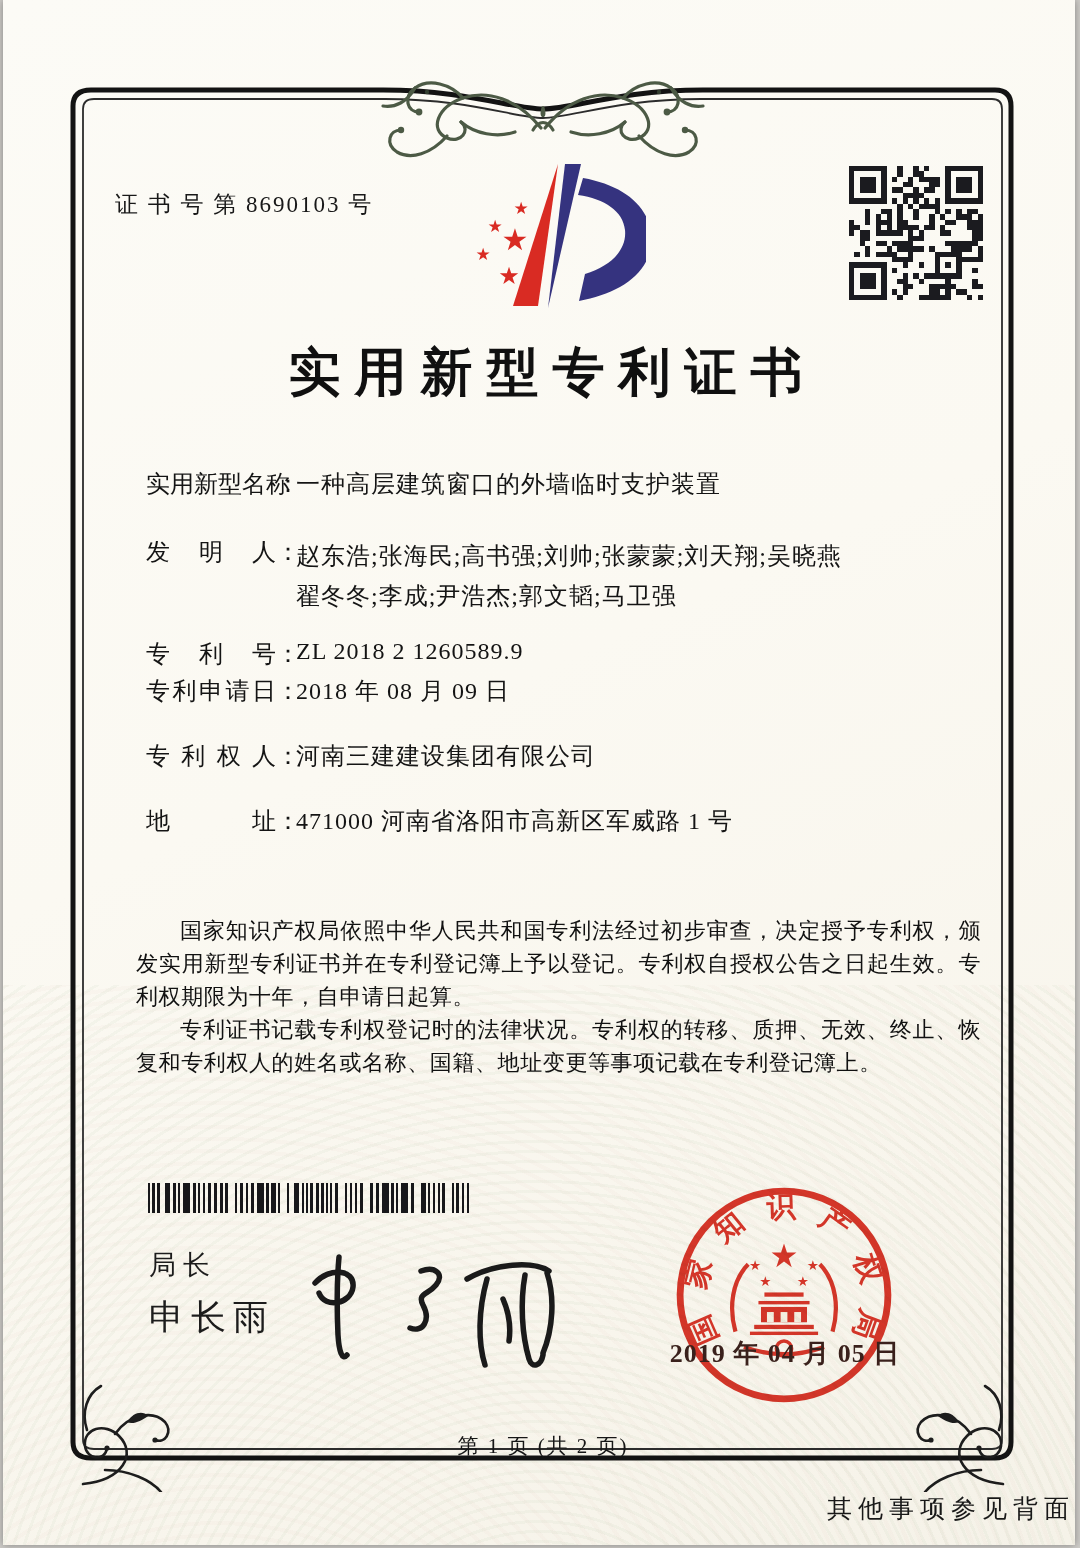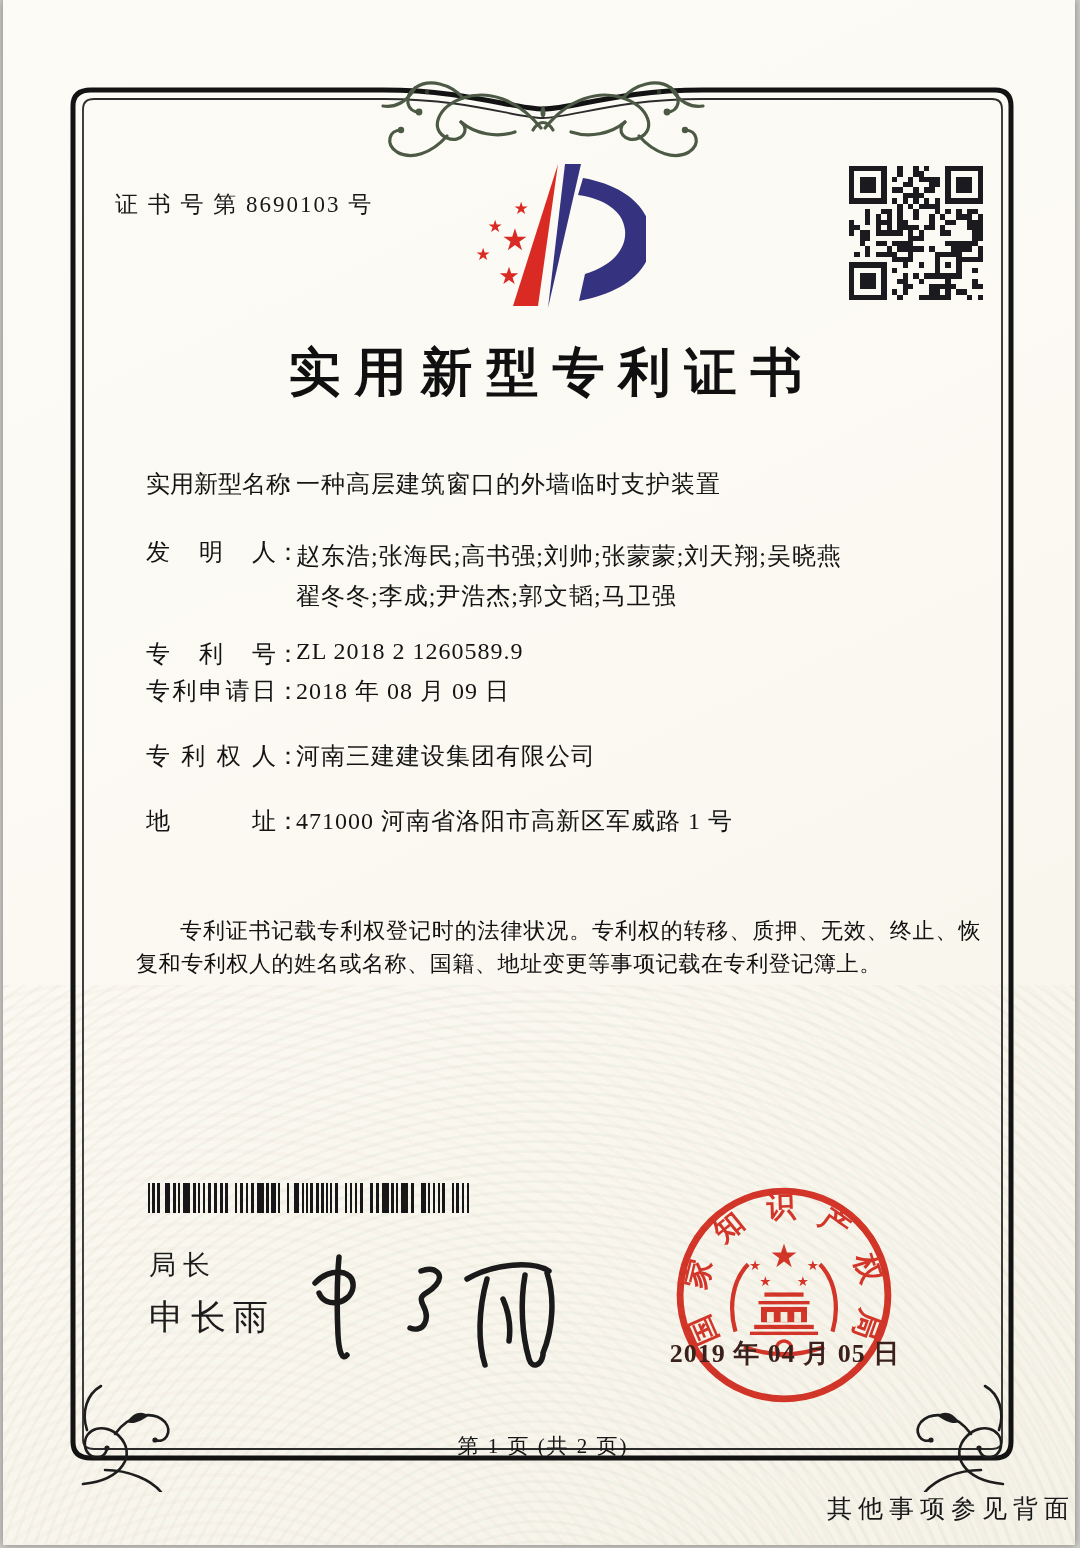--- a/index.html
+++ b/index.html
@@ -442,20 +442,21 @@
   <div class="abs frow row-patentee">
     <span class="flabel">专利权人</span><span class="fcolon">：</span><span class="fvalue">河南三建建设集团有限公司</span>
   </div>
 
   <div class="abs frow row-address">
     <span class="flabel">地址</span><span class="fcolon">：</span><span class="fvalue">471000 河南省洛阳市高新区军威路 1 号</span>
   </div>
 
 
   <div class="abs paras">
+    <p>国家知识产权局依照中华人民共和国专利法经过初步审查，决定授予专利权，颁发实用新型专利证书并在专利登记簿上予以登记。专利权自授权公告之日起生效。专利权期限为十年，自申请日起算。</p>
     <p>专利证书记载专利权登记时的法律状况。专利权的转移、质押、无效、终止、恢复和专利权人的姓名或名称、国籍、地址变更等事项记载在专利登记簿上。</p>
   </div>
 
   <svg id="barcode" class="abs" style="left:145px;top:1183px;" width="322" height="30" viewBox="0 0 322 30" shape-rendering="crispEdges">
       <rect x="0" y="0" width="2" height="30" fill="#17171a"></rect>
       <rect x="4" y="0" width="3" height="30" fill="#17171a"></rect>
       <rect x="9" y="0" width="3" height="30" fill="#17171a"></rect>
       <rect x="17" y="0" width="5" height="30" fill="#17171a"></rect>
       <rect x="25" y="0" width="3" height="30" fill="#17171a"></rect>
       <rect x="30" y="0" width="2" height="30" fill="#17171a"></rect>

